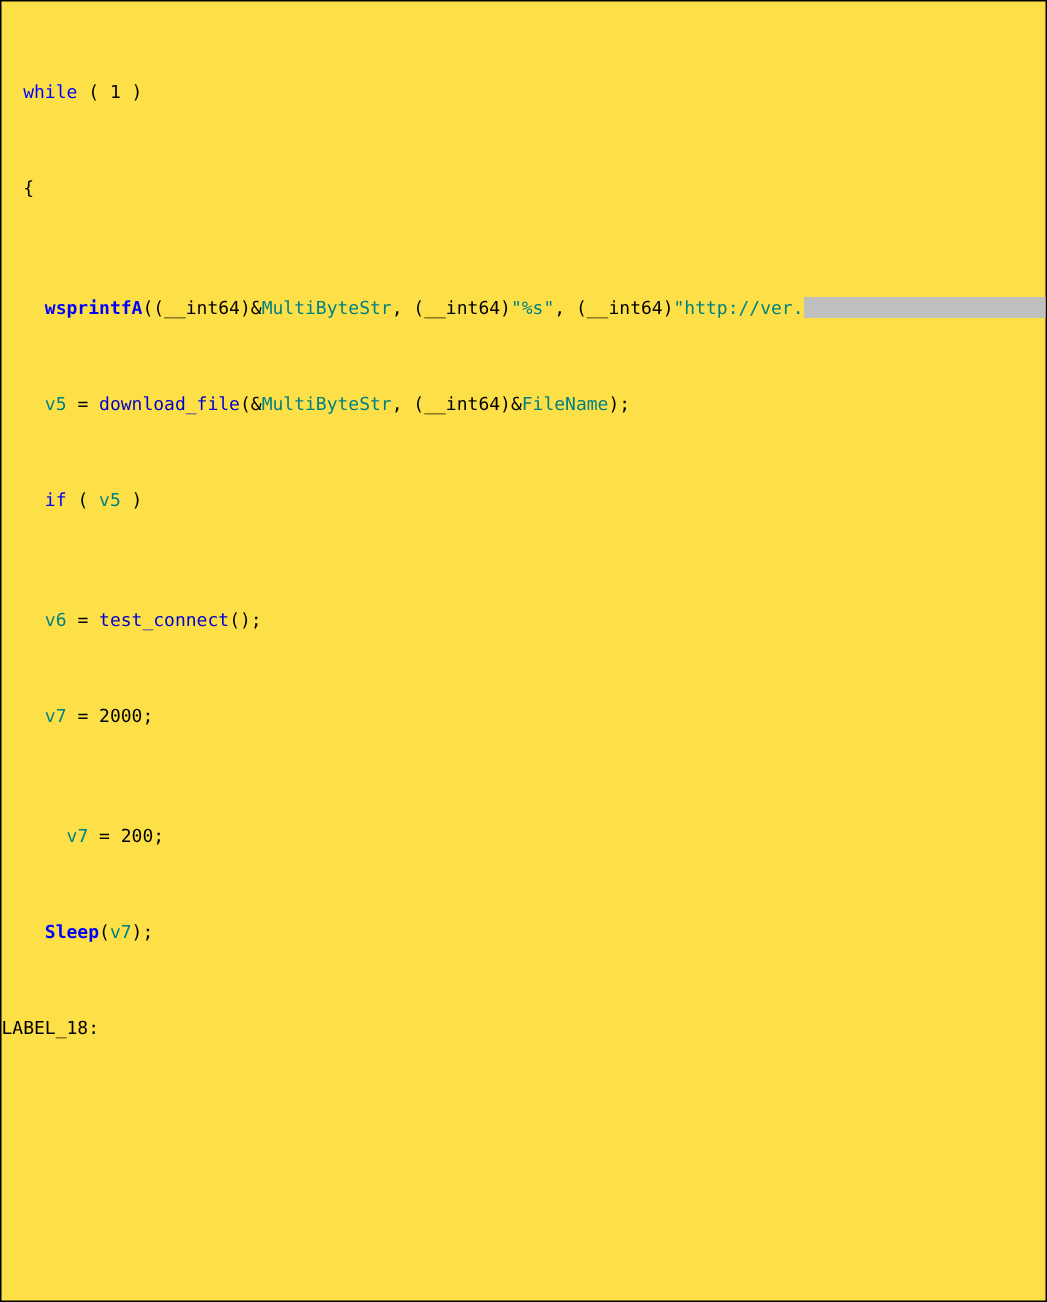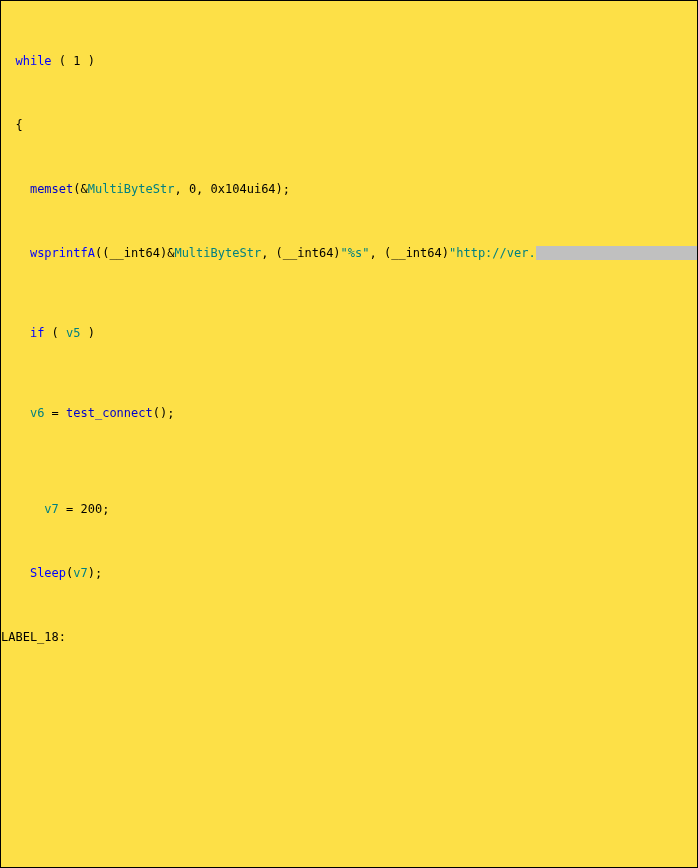--- a/index.html
+++ b/index.html
@@ -27,48 +27,49 @@
     white-space: pre;
   }
   .line {
     height: 16px;
     white-space: pre;
     position: relative;
   }
   
   .kw   { color: #0000ff; }      
   .fn   { color: #0000cc; }      
-  .api  { color: #0000ff; font-weight: normal; }  
+  .api  { color: #0000ff; font-weight: bold; }  
   .var  { color: #008080; }      
   .num  { color: #000000; }
   .str  { color: #008080; }
   .plain{ color: #000000; }
   .lbl  { color: #000000; }      
   .hl   { background: #c0c0c0; }
 </style>
 </head>
 <body>
 
 <div id="page">
   <div id="code">
 
     <div class="line"><span class="plain">  </span><span class="kw">while</span><span class="plain"> ( </span><span class="num">1</span><span class="plain"> )</span></div>
 
     <div class="line"><span class="plain">  {</span></div>
 
-    <div class="line"><span class="plain">    </span><span class="fn">memset</span><span class="plain">(&amp;</span><span class="var">MultiByteStr</span><span class="plain">, </span><span class="num">0</span><span class="plain">, </span><span class="num">0x104ui64</span><span class="plain">);</span></div>
 
     <div class="line"><span class="plain">    </span><span class="api">wsprintfA</span><span class="plain">((__int64)&amp;</span><span class="var">MultiByteStr</span><span class="plain">, (__int64)</span><span class="str">"%s"</span><span class="plain">, (__int64)</span><span class="str">"http://ver.</span><span class="hl">                       </span></div>
 
+    <div class="line"><span class="plain">    </span><span class="var">v5</span><span class="plain"> = </span><span class="fn">download_file</span><span class="plain">(&amp;</span><span class="var">MultiByteStr</span><span class="plain">, (__int64)&amp;</span><span class="var">FileName</span><span class="plain">);</span></div>
 
     <div class="line"><span class="plain">    </span><span class="kw">if</span><span class="plain"> ( </span><span class="var">v5</span><span class="plain"> )</span></div>
 
 
     <div class="line"><span class="plain">    </span><span class="var">v6</span><span class="plain"> = </span><span class="fn">test_connect</span><span class="plain">();</span></div>
 
+    <div class="line"><span class="plain">    </span><span class="var">v7</span><span class="plain"> = </span><span class="num">2000</span><span class="plain">;</span></div>
 
 
     <div class="line"><span class="plain">      </span><span class="var">v7</span><span class="plain"> = </span><span class="num">200</span><span class="plain">;</span></div>
 
     <div class="line"><span class="plain">    </span><span class="api">Sleep</span><span class="plain">(</span><span class="var">v7</span><span class="plain">);</span></div>
 
     <div class="line"><span class="lbl">LABEL_18:</span></div>
 
     
 

